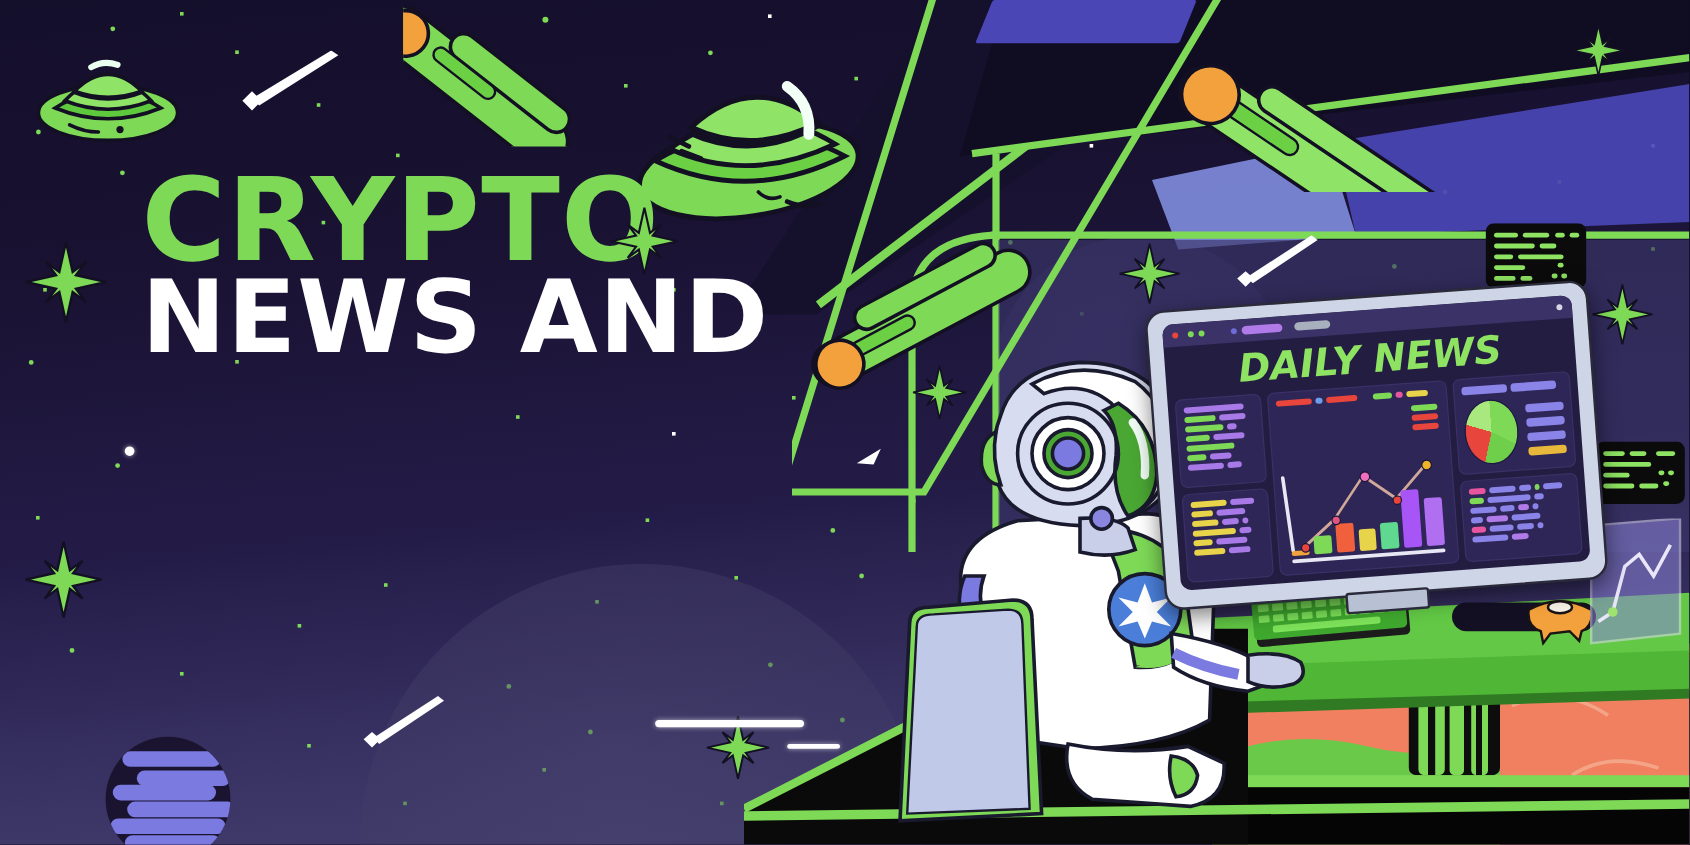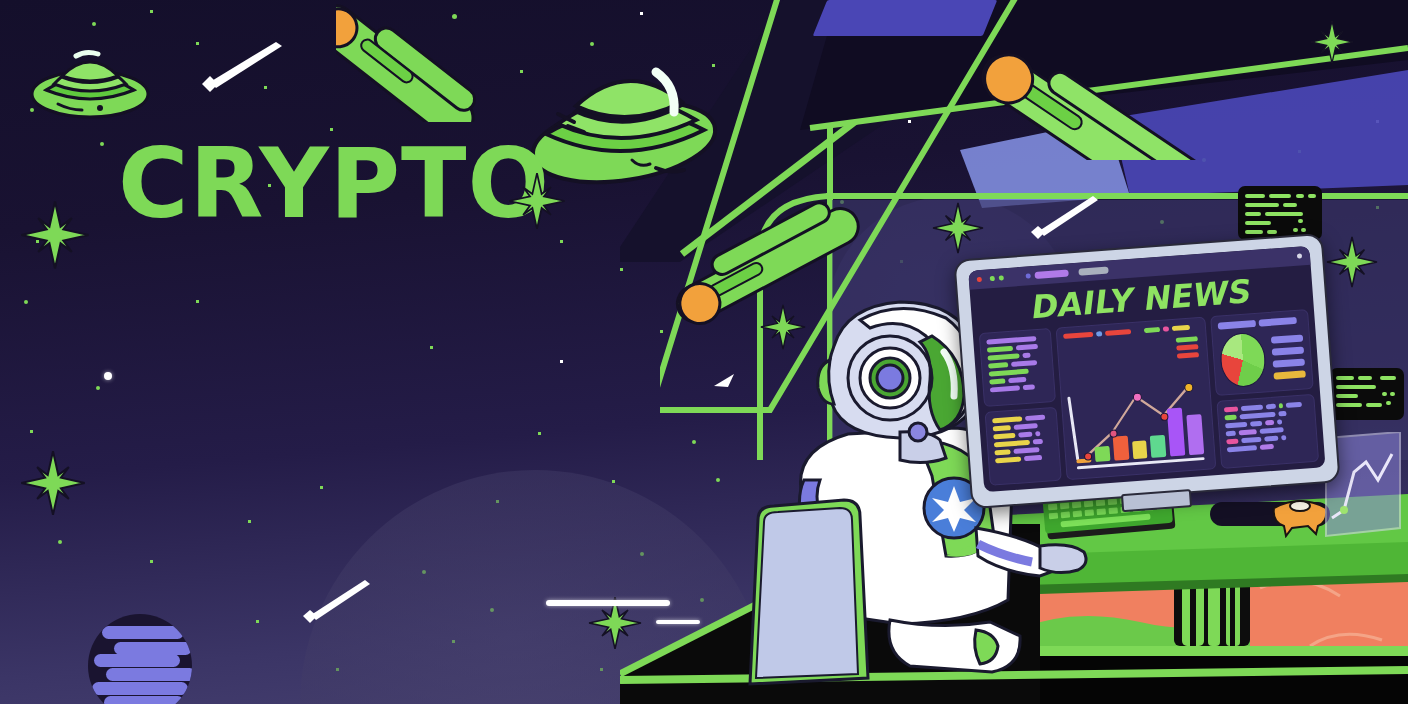--- a/index.html
+++ b/index.html
@@ -316,20 +316,21 @@
     <div class="pband" style="left:14px;top:12px;width:82px;height:13px;"></div>
     <div class="pband" style="left:26px;top:28px;width:78px;height:13px;"></div>
     <div class="pband" style="left:6px;top:40px;width:86px;height:13px;"></div>
     <div class="pband" style="left:18px;top:54px;width:90px;height:13px;"></div>
     <div class="pband" style="left:4px;top:68px;width:96px;height:13px;"></div>
     <div class="pband" style="left:16px;top:82px;width:80px;height:13px;"></div>
   </div>
 
   <div id="headline">
     <div id="h2" class="h-green">CRYPTO</div>
+    <div id="h3" class="h-white">NEWS AND</div>
   </div>
 
   <svg class="abs" style="left:1010px;top:536px;width:398px;height:168px;z-index:18" viewBox="0 0 398 168">
     <rect x="0" y="0" width="398" height="168" fill="#f08060"></rect>
     <path d="M0 18 Q80 2 160 22 Q240 42 320 18 Q370 4 398 14 L398 0 L0 0 Z" fill="#e8714f"></path>
     <path d="M0 90 Q70 62 140 80 Q200 94 260 78 Q330 60 398 82 L398 168 L0 168 Z" fill="#7ed957" opacity="0.0"></path>
     <path d="M0 96 Q60 70 130 86 Q180 98 240 86 L240 168 L0 168 Z" fill="#6bc94a"></path>
     <path d="M60 40 Q100 20 140 46" stroke="#f4a487" stroke-width="3" fill="none"></path>
     <path d="M250 52 Q290 34 330 60" stroke="#f4a487" stroke-width="3" fill="none"></path>
     <path d="M300 110 Q330 90 372 104" stroke="#f4a487" stroke-width="3" fill="none"></path>

